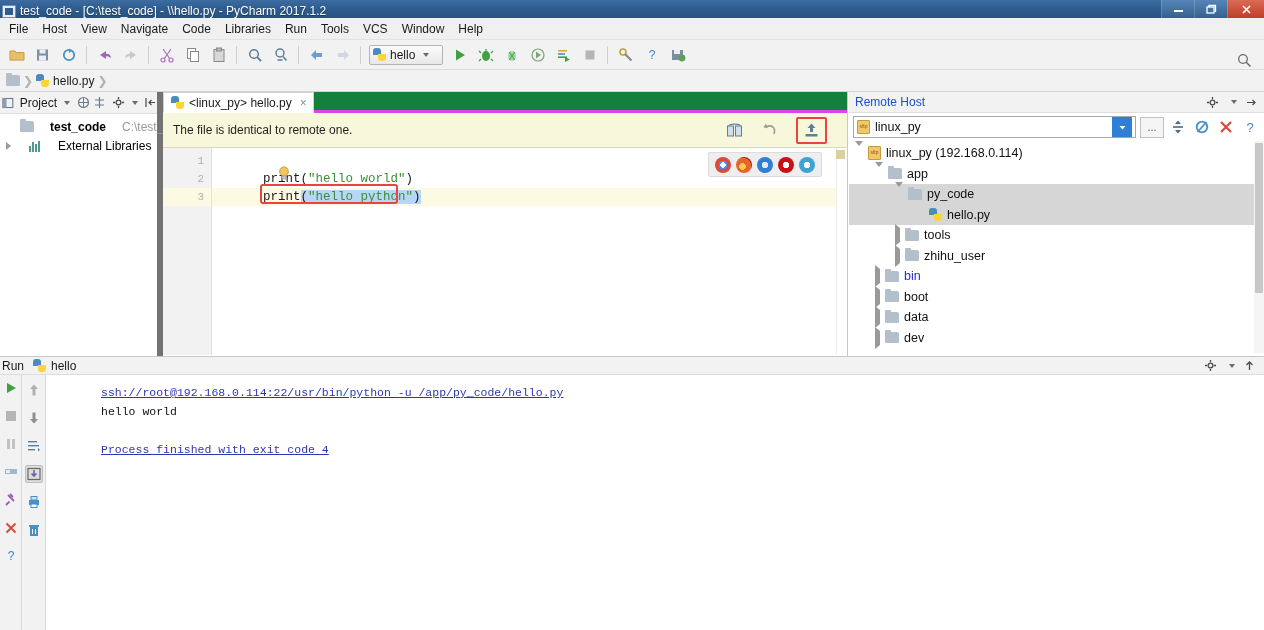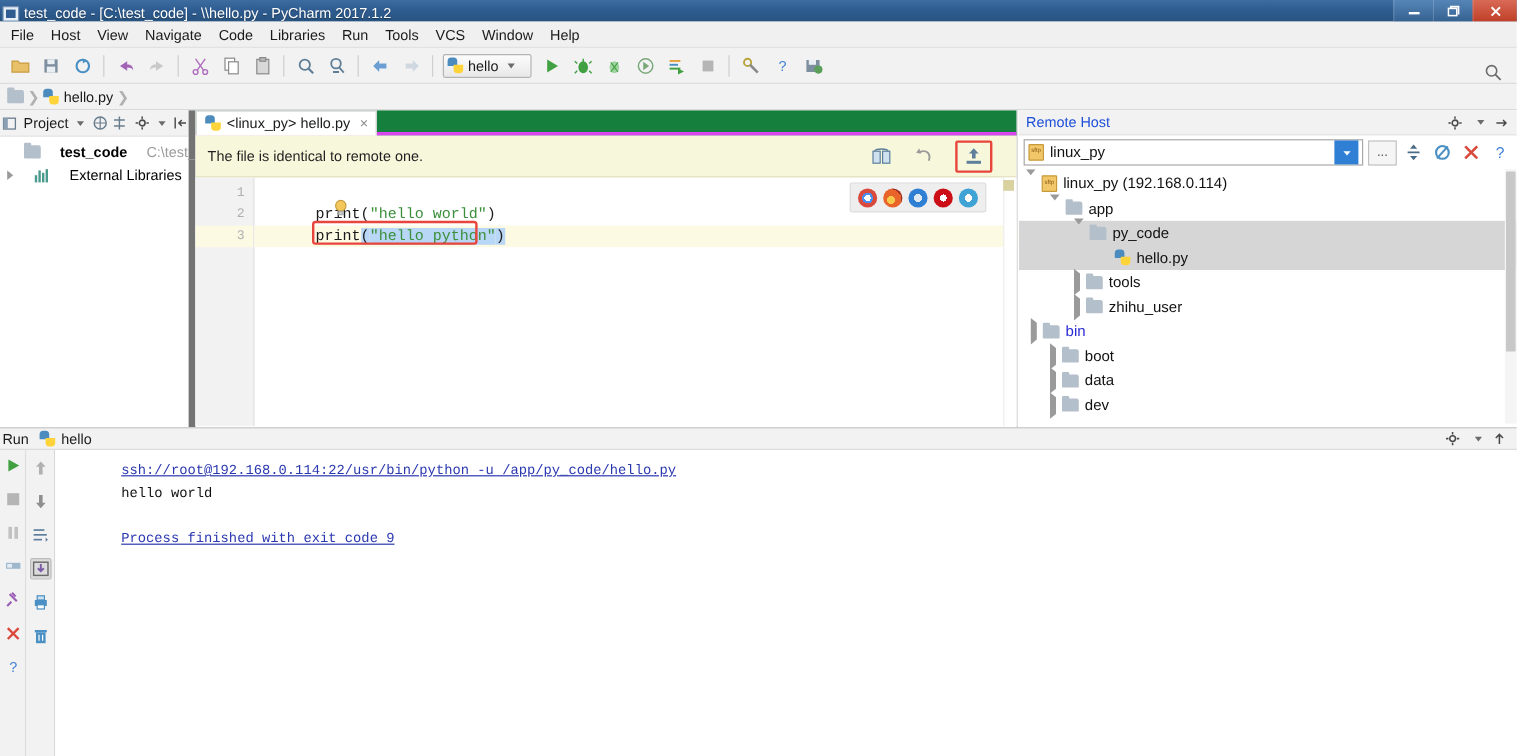--- a/index.html
+++ b/index.html
@@ -660,21 +660,21 @@
       <div class="rtree-row" style="padding-left:46px">
         <span class="tw"><span class="tri-r"></span></span>
         <span class="folder"></span>
         <span>tools</span>
       </div>
       <div class="rtree-row" style="padding-left:46px">
         <span class="tw"><span class="tri-r"></span></span>
         <span class="folder"></span>
         <span>zhihu_user</span>
       </div>
-      <div class="rtree-row" style="padding-left:10px">
+      <div class="rtree-row" style="padding-left:26px">
         <span class="tw"><span class="tri-r"></span></span>
         <span class="folder"></span>
         <span class="blue-txt">bin</span>
       </div>
       <div class="rtree-row" style="padding-left:26px">
         <span class="tw"><span class="tri-r"></span></span>
         <span class="folder"></span>
         <span>boot</span>
       </div>
       <div class="rtree-row" style="padding-left:26px">
@@ -796,18 +796,18 @@
               <rect x="2" y="2" width="10" height="2" fill="#4a90c4"></rect>
               <path d="M5.5 6 v5 M8.5 6 v5" stroke="#fff" stroke-width="1"></path>
             </svg>
         </span>
       </div>
 
       <div class="console">
         <div class="c-blue">ssh://root@192.168.0.114:22/usr/bin/python -u /app/py_code/hello.py</div>
         <div class="c-black">hello world</div>
         <div class="c-spacer"></div>
-        <div class="c-blue">Process finished with exit code 9</div>
+        <div class="c-blue">Process finished with exit code 4</div>
       </div>
     </div>
   </div>
 
 </div>
 
 </body></html>

